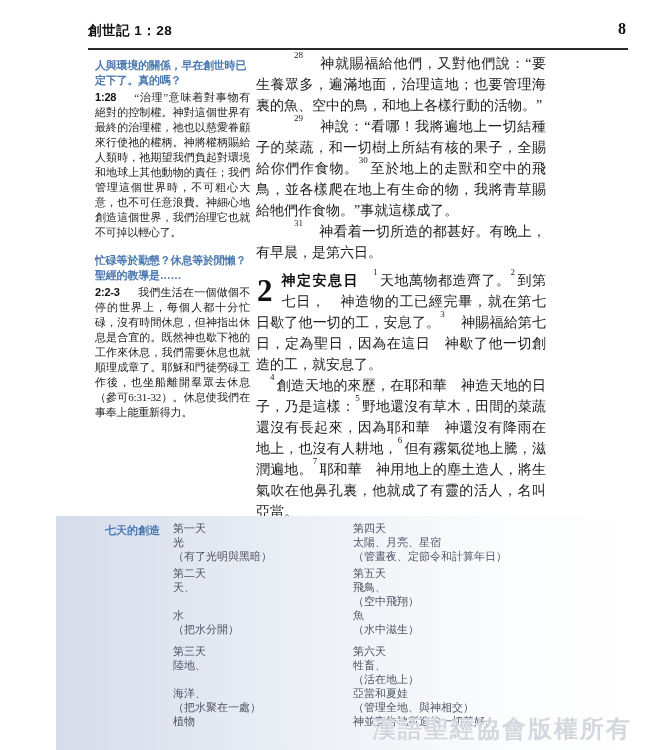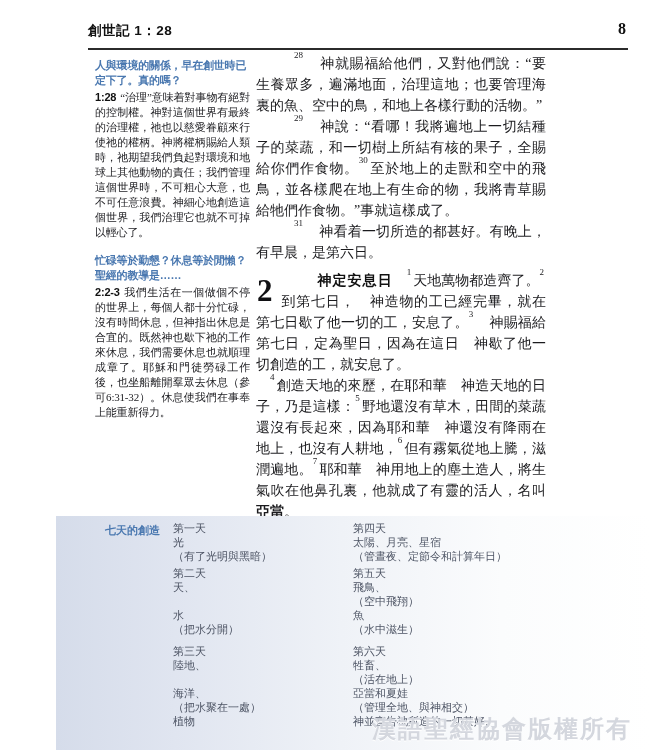--- a/index.html
+++ b/index.html
@@ -12,32 +12,32 @@
   .header-title{position:absolute;top:22px;left:88px;font-family:"Liberation Sans",sans-serif;
     font-weight:bold;font-size:13.5px;color:#111;letter-spacing:.5px;}
   .page-number{position:absolute;top:20px;right:24px;font-weight:bold;font-size:16px;color:#111;}
   .header-rule{position:absolute;top:48px;left:88px;width:540px;height:2px;background:#2b2b2b;}
   
   .left-col{position:absolute;left:95px;top:58px;width:155px;}
   .note{margin:0 0 13px 0;}
   .note-heading{font-family:"Liberation Sans",sans-serif;font-weight:bold;font-size:11px;
     line-height:15px;color:#4a78b0;margin-bottom:2px;letter-spacing:-.2px;}
   .note-body{margin:0;font-size:11px;line-height:15px;color:#222226;text-align:justify;letter-spacing:-.2px;}
-  .note-body .ref{font-weight:bold;color:#111;margin-right:4px;font-family:"Liberation Sans",sans-serif;}
+  .note-body .ref{font-weight:bold;color:#111;margin-right:18px;font-family:"Liberation Sans",sans-serif;}
   
   .main-col{position:absolute;left:256px;top:53px;width:290px;}
   .para{margin:0;font-size:14px;line-height:21px;color:#1b1b1e;text-align:justify;}
   .para.indent{text-indent:38px;}
   .para.indent1{text-indent:14px;}
   .para.chapter{margin-top:7px;}
   sup.vnum{font-size:9px;line-height:0;position:relative;top:-4px;margin:0 2px 0 0;color:#1b1b1e;}
   .chapnum{float:left;font-weight:bold;font-size:31px;line-height:38px;margin:2px 9px 0 1px;color:#101013;}
-  b.runin{font-family:"Liberation Sans",sans-serif;font-weight:bold;letter-spacing:1px;color:#111;margin-left:36px;}
+  b.runin{font-family:"Liberation Sans",sans-serif;font-weight:bold;letter-spacing:1px;color:#111;}
   .gap{display:inline-block;width:14px;}
-  .pname{text-decoration:underline;text-underline-offset:2px;font-weight:bold;}
+  .pname{text-decoration:underline;text-underline-offset:2px;}
   
   .bottom-notes{display:flex;gap:10px;margin-top:9px;}
   .bnote-col{width:140px;flex:none;}
   .bnote-col .note-heading,.bnote-col .note-body{font-size:10.5px;line-height:15px;}
   
   .bottom-band{position:absolute;left:56px;top:516px;width:594px;height:234px;
     background:linear-gradient(to right,#d5dcea 0%,#e0e5f0 20%,#eff2f7 48%,#fbfcfd 75%,#ffffff 100%);}
   .table-title{position:absolute;left:49px;top:7px;font-family:"Liberation Sans",sans-serif;
     font-weight:bold;font-size:11px;color:#4a78b0;}
   .tcol{position:absolute;top:5px;font-family:"Liberation Sans",sans-serif;font-size:11px;

